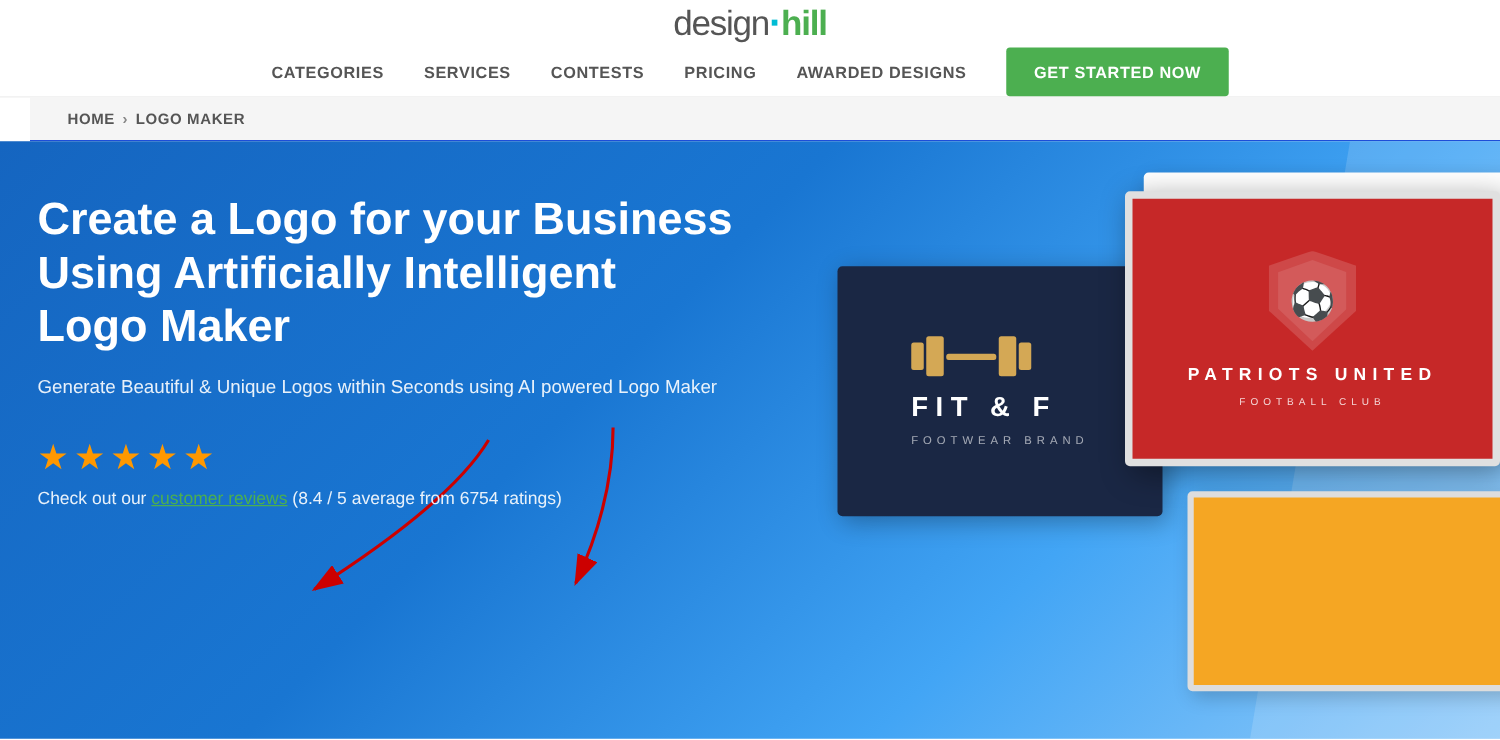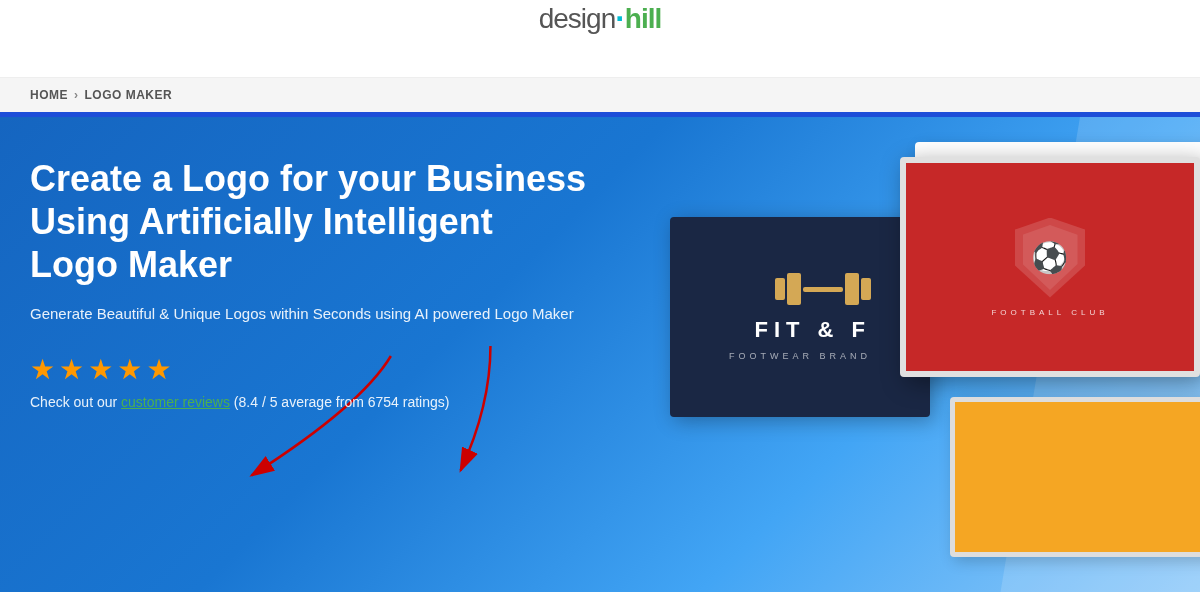--- a/index.html
+++ b/index.html
@@ -57,21 +57,22 @@
     }
 
     
     .breadcrumb-bar {
       background: #f5f5f5;
       padding: 10px 30px;
       font-size: 12px;
       color: #555;
       font-weight: 600;
       letter-spacing: 0.5px;
-      border-bottom: 5px solid #1d4ed8;
+      border-bottom: 1px solid #1d4ed8;
+      margin-left: 24px;
     }
     .breadcrumb-bar a { color: #555; text-decoration: none; }
     .breadcrumb-bar .separator { margin: 0 6px; color: #888; }
     .breadcrumb-bar .current { color: #555; font-weight: 600; }
 
     
     .hero {
       background: linear-gradient(135deg, #1565c0 0%, #1976d2 40%, #42a5f5 70%, #90caf9 100%);
       position: relative;
       height: calc(592px - 78px - 36px);
@@ -191,21 +192,21 @@
       flex-direction: column;
       align-items: center;
       justify-content: center;
       box-shadow: 4px 4px 20px rgba(0,0,0,0.3);
       overflow: hidden;
     }
 
     .fitness-logo {
       display: flex;
       flex-direction: column;
-      align-items: flex-end;
+      align-items: flex-start;
       gap: 8px;
     }
 
     .dumbbell {
       display: flex;
       align-items: center;
       gap: 2px;
     }
     .dumbbell-bar { width: 40px; height: 5px; background: #d4a855; border-radius: 2px; }
     .dumbbell-weight { width: 10px; height: 22px; background: #d4a855; border-radius: 2px; }
@@ -321,20 +322,28 @@
   </style>
 </head>
 <body>
 
 <header class="header">
   <div class="logo">
     <span class="design">design</span>
       <span class="logo-dot">·</span>
       <span class="hill">hill</span>
   </div>
+  <nav class="nav">
+    <a class="nav-item">CATEGORIES</a>
+    <a class="nav-item">SERVICES</a>
+    <a class="nav-item">CONTESTS</a>
+    <a class="nav-item">PRICING</a>
+    <a class="nav-item">AWARDED DESIGNS</a>
+    <button class="get-started-btn">GET STARTED NOW</button>
+  </nav>
 </header>
 
 <div class="breadcrumb-bar">
   <a>HOME</a><span class="separator">›</span><span class="current">LOGO MAKER</span>
 </div>
 
 <section class="hero">
   <div class="hero-content">
     <h1 class="hero-title">Create a Logo for your Business Using Artificially Intelligent Logo Maker</h1>
     <p class="hero-subtitle">Generate Beautiful &amp; Unique Logos within Seconds using AI powered Logo Maker</p>
@@ -371,20 +380,21 @@
       </div>
     </div>
 
     <div class="card-2">
       <div class="shield-logo">
         <div class="shield">
           <div class="shield-inner">
             <span class="soccer-ball">⚽</span>
           </div>
         </div>
+        <div class="patriots-text">PATRIOTS UNITED</div>
         <div class="football-club-text">FOOTBALL CLUB</div>
       </div>
     </div>
 
     <div class="card-3"></div>
   </div>
 
   <svg class="arrow-svg" viewBox="0 0 1200 480" xmlns="http://www.w3.org/2000/svg">
 
     <defs>

